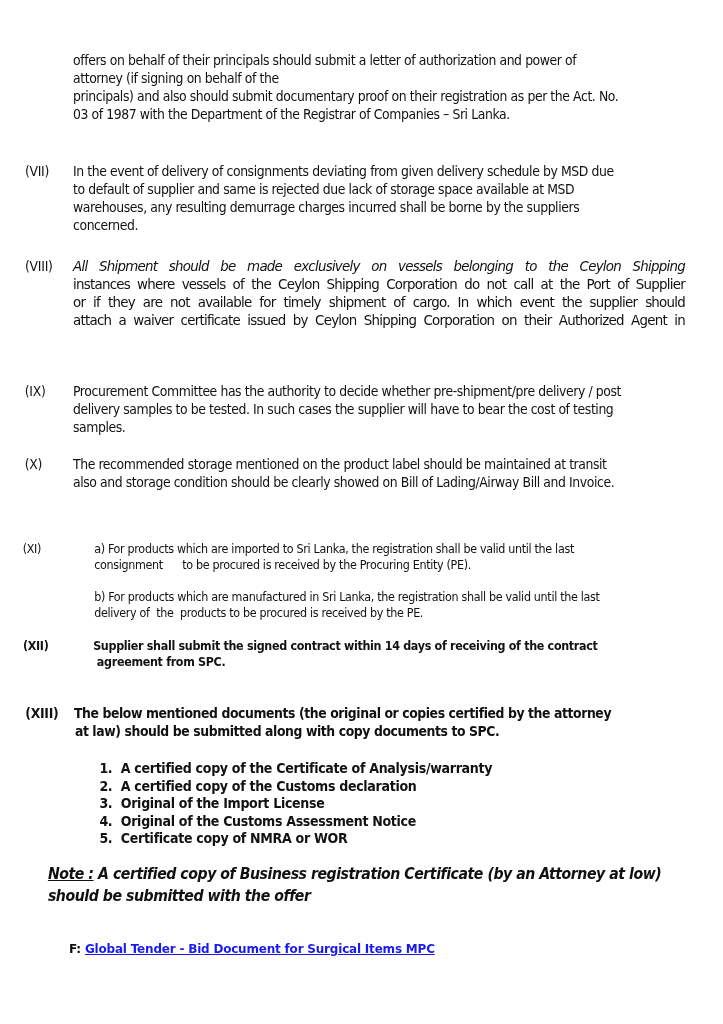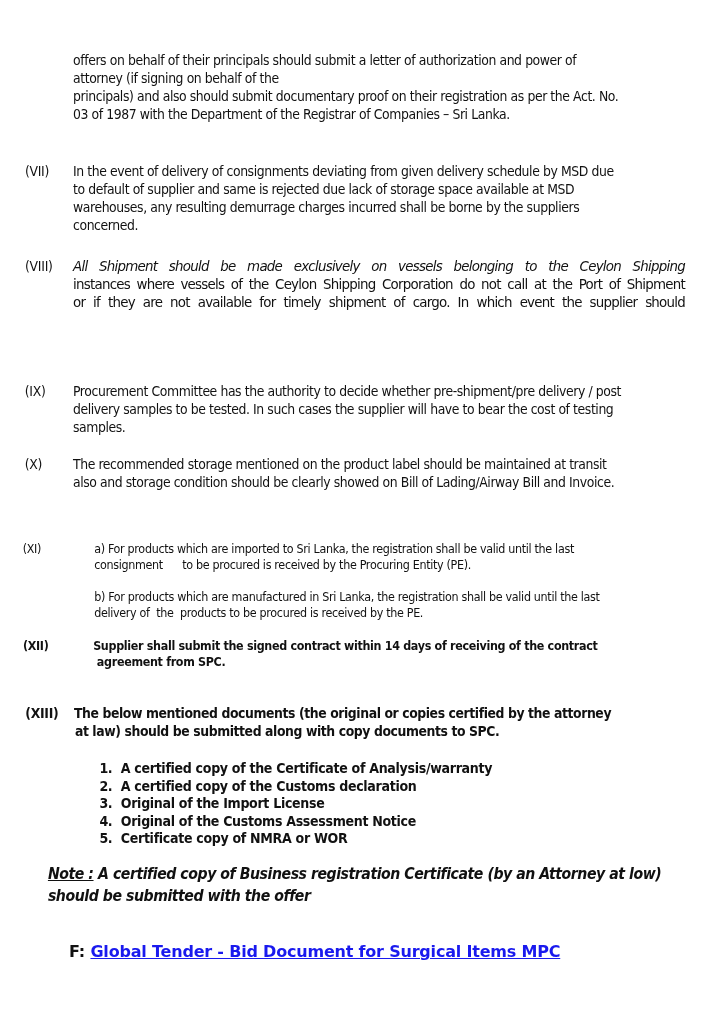--- a/index.html
+++ b/index.html
@@ -13,21 +13,21 @@
       transform-origin: 0 0;
     }
     .cond { transform: scaleX(0.93); }
     .label { font-size: 13.4px; line-height: 18px; letter-spacing: -0.3px; }
     .just { text-align: justify; text-align-last: left; }
     .small { font-size: 12px; line-height: 16px; letter-spacing: -0.35px; }
     .bold { font-weight: bold; }
     .list { font-size: 13.6px; line-height: 17.6px; font-weight: bold; letter-spacing: -0.35px; }
     .note { font-size: 15.2px; line-height: 22px; font-weight: bold; font-style: italic; letter-spacing: -0.5px; }
     .note .u { text-decoration: underline; }
-    .footer { font-size: 16px; font-weight: bold; letter-spacing: -0.2px; }
+    .footer { font-size: 12px; font-weight: bold; letter-spacing: -0.2px; }
     .footer a { color: #1a1aee; text-decoration: underline; }
     p { margin: 0; }
   </style>
 </head>
 <body>
 
 <div class="abs txt cond" style="left:73px; top:52px; width:690px;">
   <p>offers on behalf of their principals should submit a letter of authorization and power of</p>
   <p>attorney (if signing on behalf of the</p>
   <p>principals) and also should submit documentary proof on their registration as per the Act. No.</p>
@@ -38,22 +38,23 @@
 <div class="abs txt cond" style="left:73px; top:163px; width:690px;">
   <p>In the event of delivery of consignments deviating from given delivery schedule by MSD due</p>
   <p>to default of supplier and same is rejected due lack of storage space available at MSD</p>
   <p>warehouses, any resulting demurrage charges incurred shall be borne by the suppliers</p>
   <p>concerned.</p>
 </div>
 
 <div class="abs label cond" style="left:24px; top:258px;">(VIII)</div>
 <div class="abs txt" style="left:73px; top:258px; width:612px; letter-spacing:-0.75px;">
   <p class="just" style="text-align-last:justify;font-style:italic;">All Shipment should be made exclusively on vessels belonging to the Ceylon Shipping</p>
-  <p class="just" style="text-align-last:justify;">instances where vessels of the Ceylon Shipping Corporation do not call at the Port of Shipment</p>
+  <p class="just" style="text-align-last:justify;">instances where vessels of the Ceylon Shipping Corporation do not call at the Port of Supplier</p>
   <p class="just" style="text-align-last:justify;">or if they are not available for timely shipment of cargo.  In which event the supplier should</p>
+  <p class="just" style="text-align-last:justify;">attach a waiver certificate issued by Ceylon Shipping Corporation on their Authorized Agent in</p>
 </div>
 
 <div class="abs label cond" style="left:24px; top:383px;">(IX)</div>
 <div class="abs txt cond" style="left:73px; top:383px; width:690px;">
   <p>Procurement Committee has the authority to decide whether pre-shipment/pre delivery / post</p>
   <p>delivery samples to be tested. In such cases the supplier will have to bear the cost of testing</p>
   <p>samples.</p>
 </div>
 
 <div class="abs label cond" style="left:24px; top:456px;">(X)</div>

